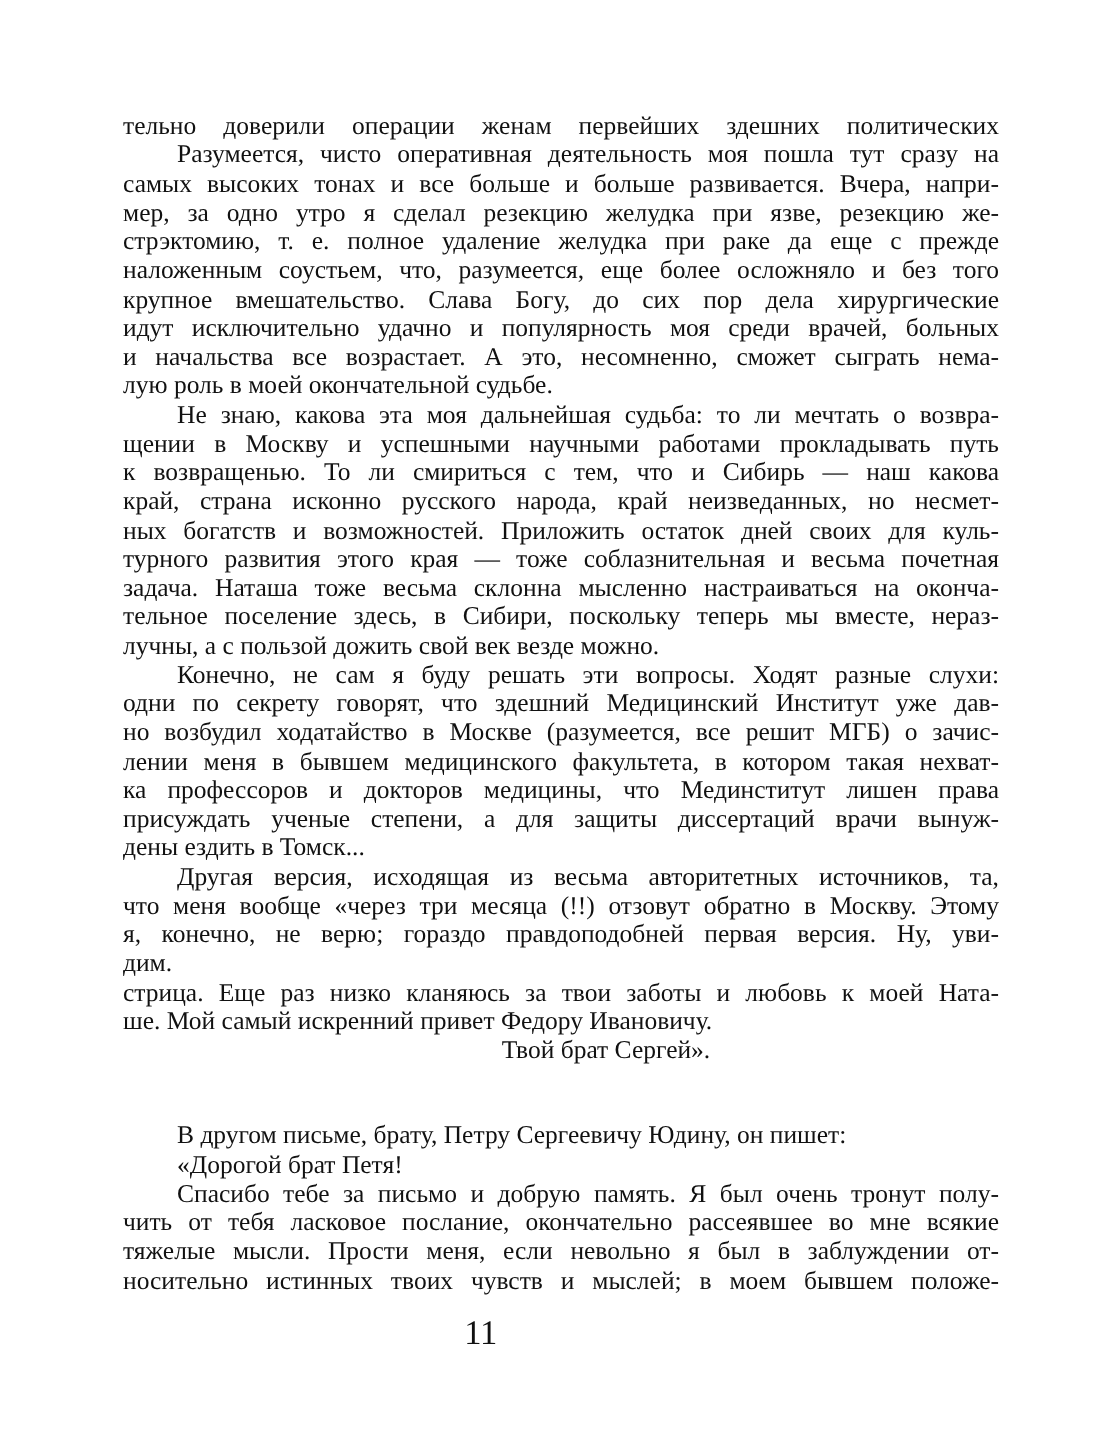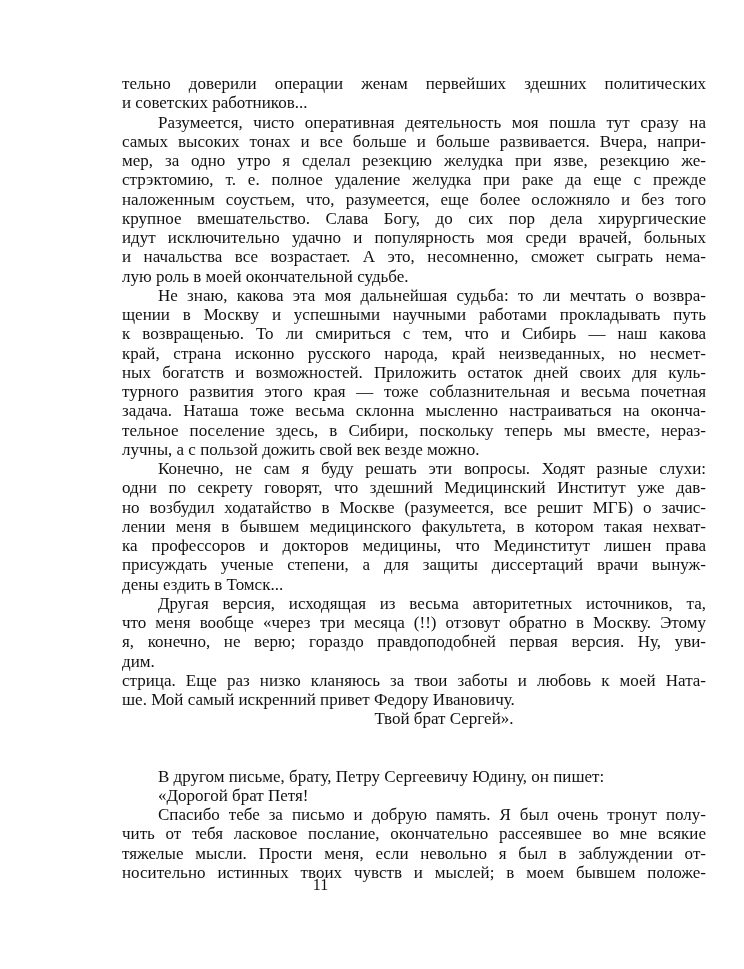--- a/index.html
+++ b/index.html
@@ -1,38 +1,37 @@
 <!DOCTYPE html>
 <html><head>
 <meta charset="utf-8">
 <style>
   html, body { margin: 0; padding: 0; background: #ffffff; }
   body { width: 744px; height: 969px; position: relative; overflow: hidden; }
   .page {
     position: absolute; left: 82px; top: 74px; width: 584px;
     font-family: "Liberation Serif", "DejaVu Serif", serif;
-    font-size: 17px; line-height: 19.25px; color: #111111; margin-left: 40px;
+    font-size: 17px; line-height: 19.25px; color: #111111;
   }
   .line { display: block; white-space: nowrap; text-align: justify; text-align-last: justify; height: 19.25px; }
   .line.last { text-align-last: left; }
   .line.indent { padding-left: 36px; }
   .line.center { text-align: center; text-align-last: center; padding-left: 60px; }
   .gap { height: 38px; }
   .pagenum {
     position: absolute; left: 0; width: 641px; top: 876px; text-align: center;
-    font-family: "Liberation Serif", "DejaVu Serif", serif; font-size: 16px; color: #111;
+    font-family: "Liberation Serif", "DejaVu Serif", serif; font-size: 23px; color: #111;
   }
 </style>
 </head>
 <body>
 
 <div class="page">
   <div id="block1">
       <div class="line">тельно доверили операции женам первейших здешних политических</div>
-      <div class="line last">и советских работников...</div>
       <div class="line indent">Разумеется, чисто оперативная деятельность моя пошла тут сразу на</div>
       <div class="line">самых высоких тонах и все больше и больше развивается. Вчера, напри-</div>
       <div class="line">мер, за одно утро я сделал резекцию желудка при язве, резекцию же-</div>
       <div class="line">стрэктомию, т. е. полное удаление желудка при раке да еще с прежде</div>
       <div class="line">наложенным соустьем, что, разумеется, еще более осложняло и без того</div>
       <div class="line">крупное вмешательство. Слава Богу, до сих пор дела хирургические</div>
       <div class="line">идут исключительно удачно и популярность моя среди врачей, больных</div>
       <div class="line">и начальства все возрастает. А это, несомненно, сможет сыграть нема-</div>
       <div class="line last">лую роль в моей окончательной судьбе.</div>
       <div class="line indent">Не знаю, какова эта моя дальнейшая судьба: то ли мечтать о возвра-</div>

